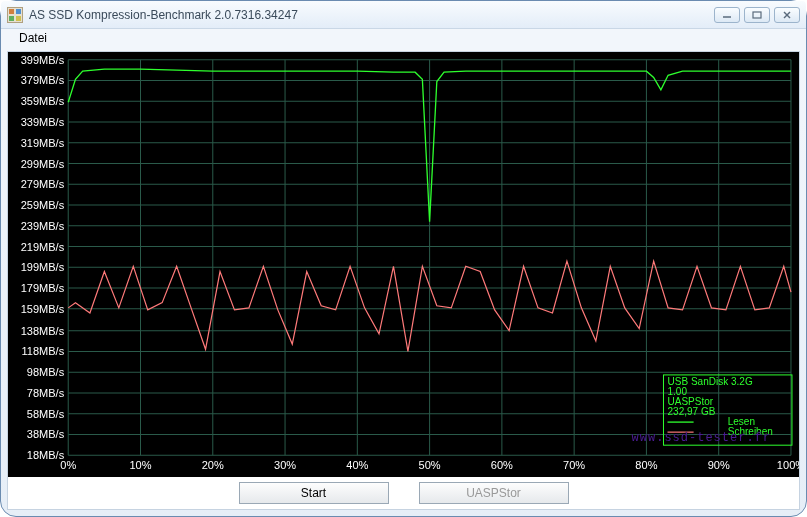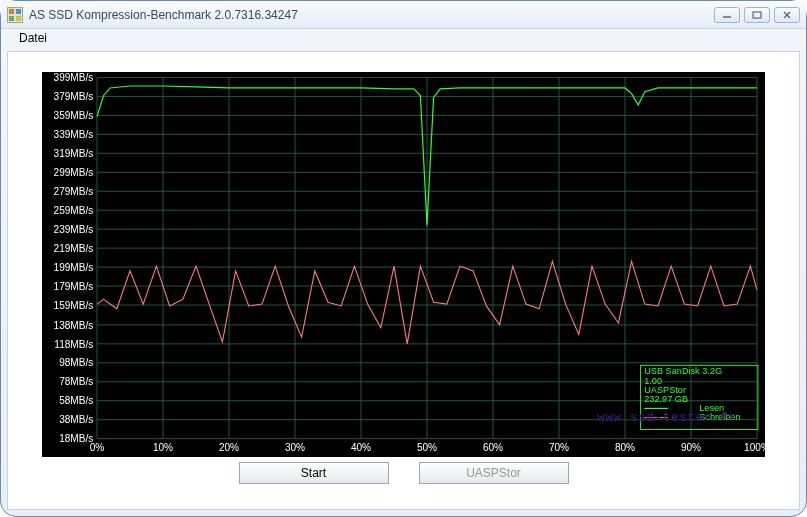--- a/index.html
+++ b/index.html
@@ -6,21 +6,21 @@
   body { font-family: "Segoe UI", Tahoma, sans-serif; font-size: 12px; background: #fff; width: 807px; height: 517px; overflow: hidden; }
   .window { width: 807px; height: 517px; background: linear-gradient(#f3f7fc,#e6eef7); border: 1px solid #6a8bb0; border-radius: 16px; display: flex; flex-direction: column; }
   .titlebar { height: 28px; display: flex; align-items: center; padding: 0 6px; background: linear-gradient(#f8fbfe,#e3edf8); border-bottom: 1px solid #c9d7e6; border-radius: 4px 4px 0 0; }
   .app-icon { width: 16px; height: 16px; margin-right: 6px; background: #e6e0d0; border: 1px solid #b0a080; }
   .app-icon svg { width:14px; height:14px; display:block; }
   .title-text { flex: 1; color: #3a4a5a; font-size: 12px; }
   .winbtns { display: flex; gap: 4px; }
   .winbtn { width: 26px; height: 16px; border: 1px solid #9cb4cc; background: linear-gradient(#fafdff,#dde9f5); border-radius: 3px; display: flex; align-items: center; justify-content: center; color: #5a6b7c; font-size: 10px; cursor: default; }
   .menubar { height: 22px; display:flex; align-items:flex-start; padding: 0 10px; background:#f2f6fb; }
   .menuitem { padding: 2px 8px; }
-  .content { flex:1; background:#fff; margin:0 6px 6px 6px; border:1px solid #c6d3e1; display:flex; flex-direction:column; padding:20px;align-items:center; }
+  .content { flex:1; background:#fff; margin:0 6px 6px 6px; border:1px solid #c6d3e1; display:flex; flex-direction:column; padding:0; }
   .chart-wrap { flex:1; position:relative; }
   svg.chart { width:100%; height:100%; display:block; background:#000; }
   .axis-label { fill:#fff; font: 11px Arial, sans-serif; }
   .grid line { stroke:#2a5a4a; stroke-width:1; }
   .series-read { stroke:#2eff2e; stroke-width:1.3; fill:none; }
   .series-write { stroke:#ff7a7a; stroke-width:1.2; fill:none; }
   .legend-box { stroke:#2eff2e; fill:none; }
   .legend-text { fill:#2eff2e; font: 10px Arial, sans-serif; }
   .btnrow { height:32px; display:flex; align-items:center; justify-content:center; gap:30px; }
   .btn { width:150px; height:22px; border:1px solid #9aa8b5; background:linear-gradient(#fdfdfd,#e6e9ec); text-align:center; font-size:12px; line-height:20px; }

